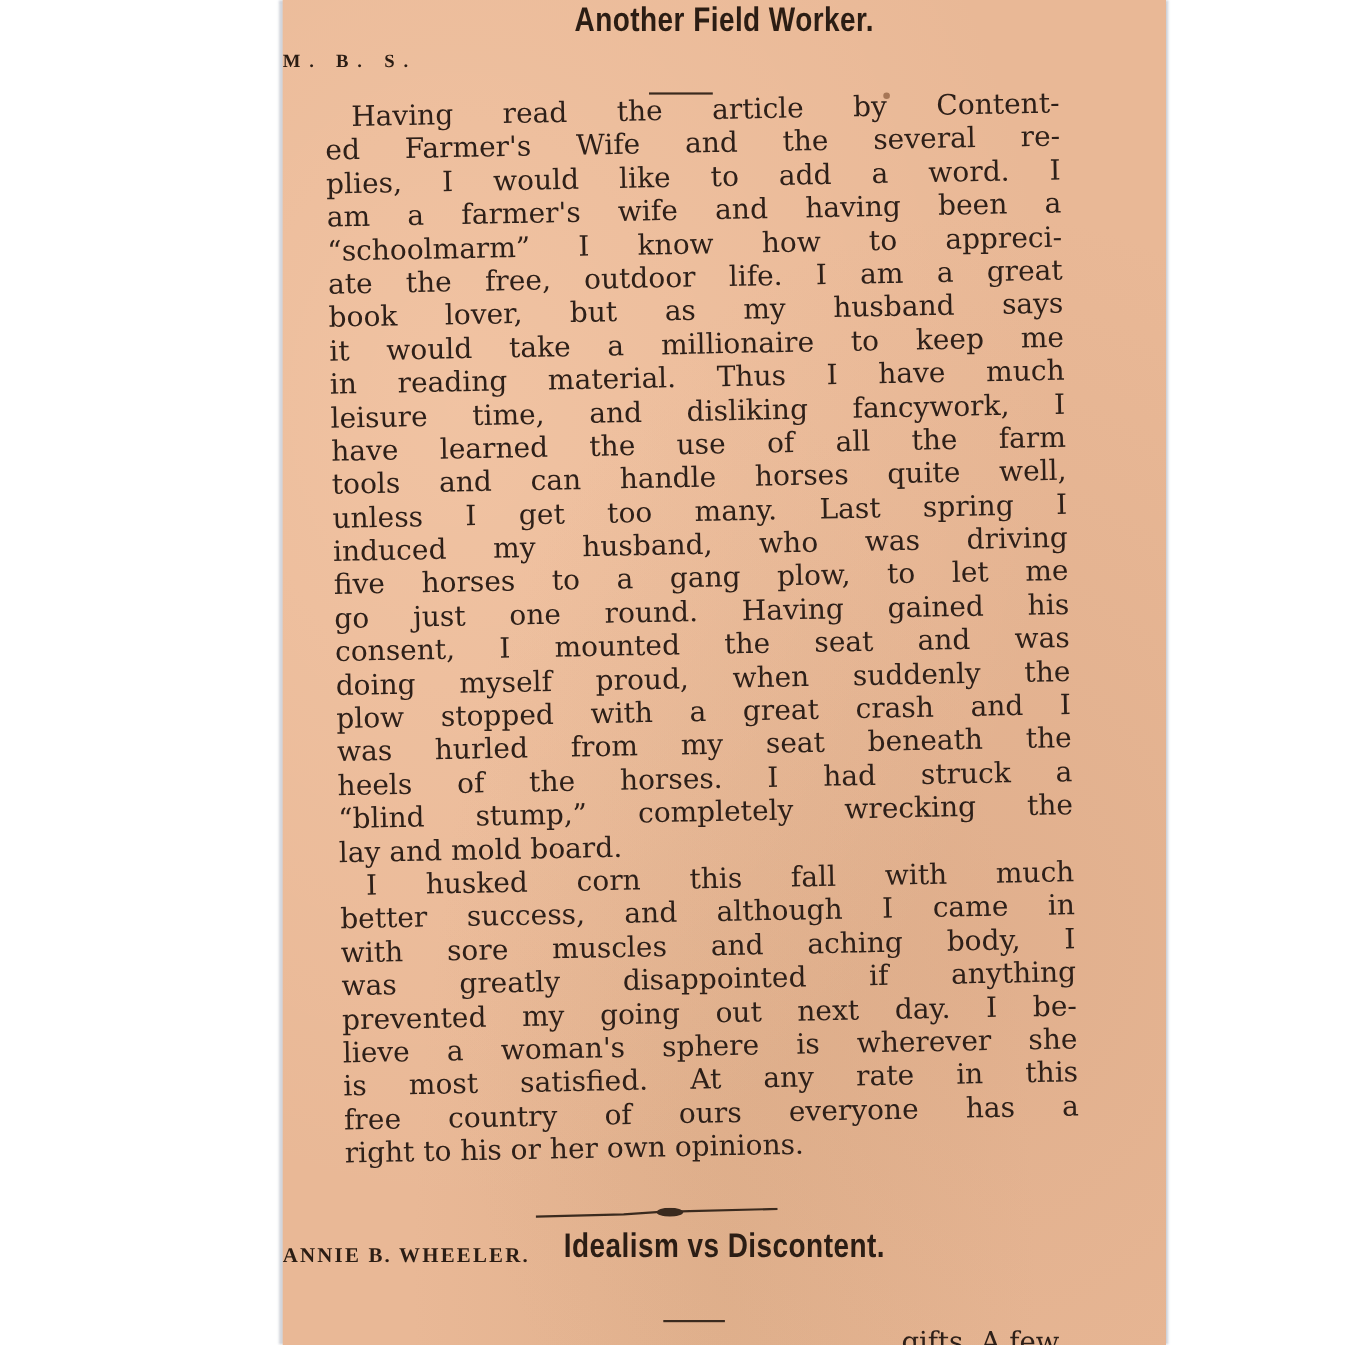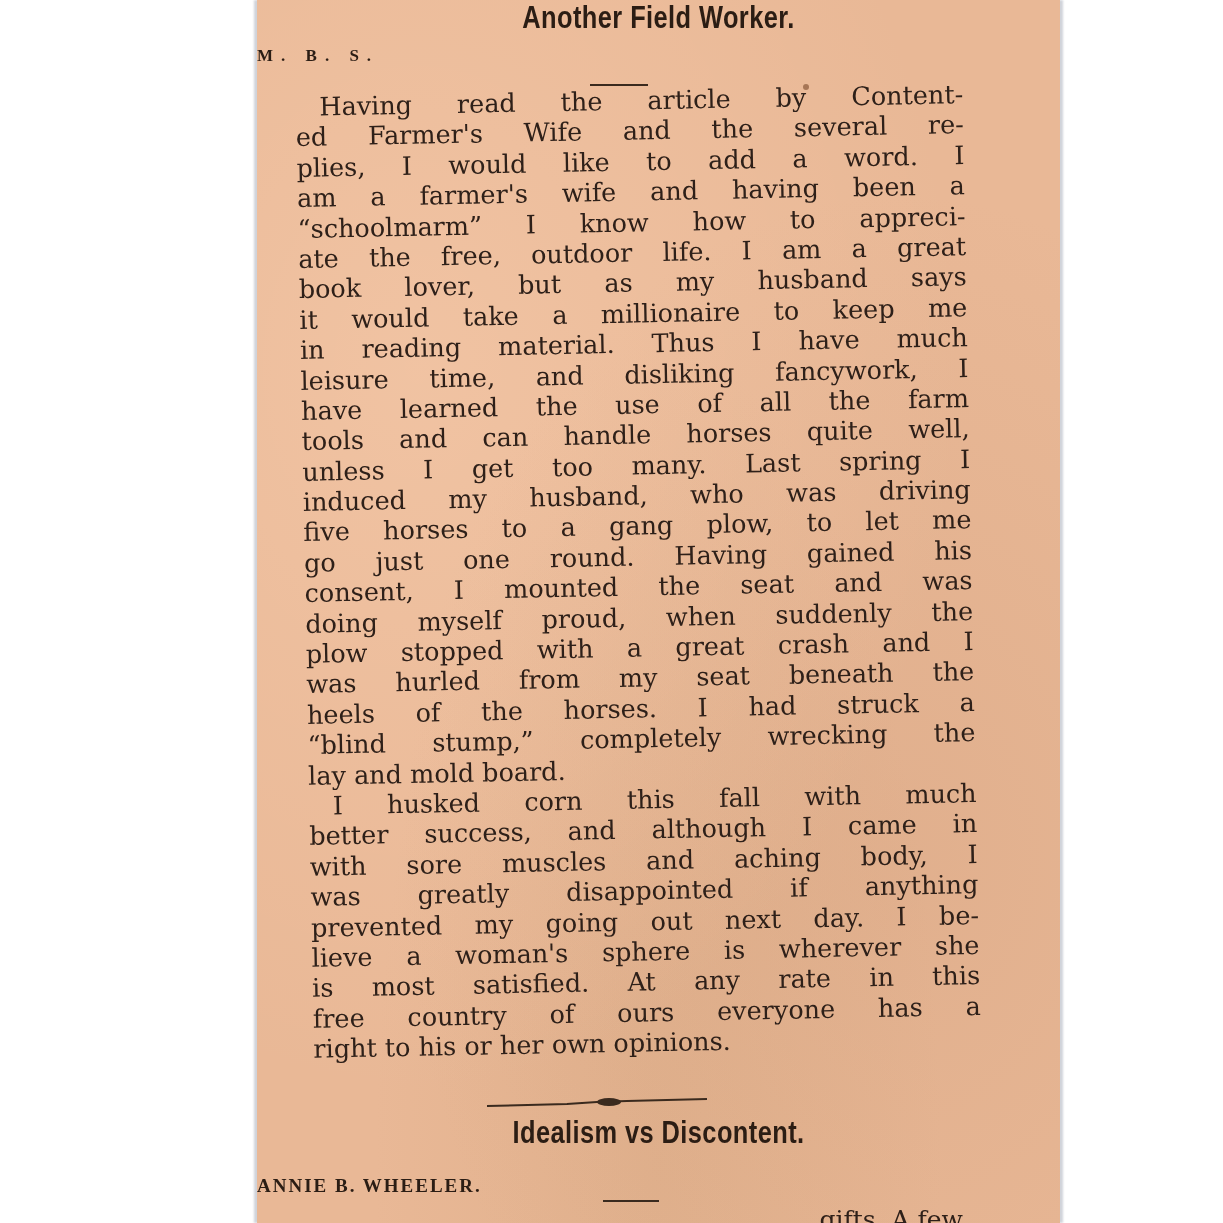--- a/index.html
+++ b/index.html
@@ -24,21 +24,21 @@
       transform: scaleX(0.82);
     }
     .headline.h1 { top: 0px; font-size: 31px; }
     .headline.h2 { top: 1115px; font-size: 31px; }
     .byline {
       position: absolute; left: 0; right: 0; 
       font-family: "Liberation Serif", serif; color: #2b1d14;
       letter-spacing: 3px; font-weight: bold;
     }
     .byline.b1 { top: 46px; font-size: 17px; letter-spacing: 8px; }
-    .byline.b2 { top: 1131px; font-size: 19px; letter-spacing: 2px; margin-top: 44px; }
+    .byline.b2 { top: 1131px; font-size: 19px; letter-spacing: 2px; }
     .rule {
       position: absolute; height: 2px; background: #3a2a1e;
     }
     .rule.r1 { left: 333px; width: 58px; top: 84px; }
     .rule.r3 { left: 346px; width: 56px; top: 1200px; }
     .ornament {
       position: absolute; left: 230px; top: 1098px; width: 220px; height: 12px;
     }
     .body-text {
       position: absolute; left: 38px; width: 668px; top: 92px;

